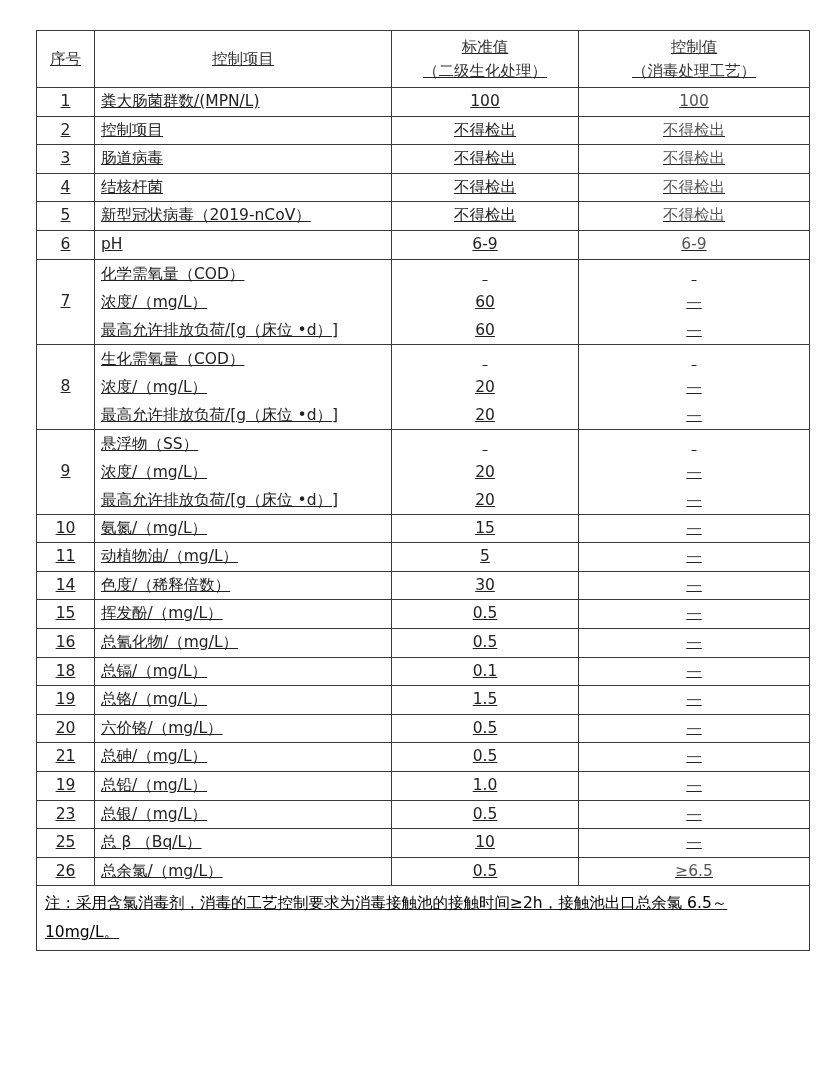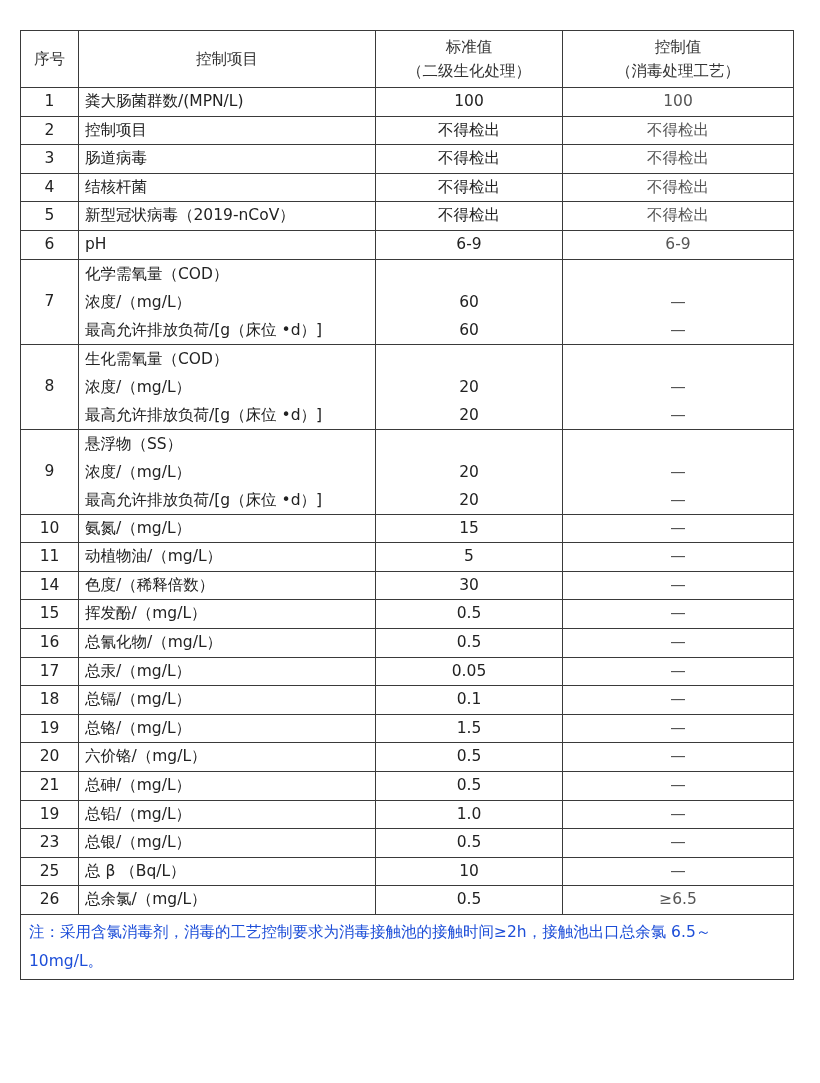--- a/index.html
+++ b/index.html
@@ -1,30 +1,30 @@
 <!DOCTYPE html>
 <html><head>
 <meta charset="utf-8">
 <style>
   html,body{margin:0;padding:0;background:#ffffff;}
   body{width:820px;height:1083px;position:relative;overflow:hidden;
        font-family:"DejaVu Sans","Liberation Sans",sans-serif;color:#222;}
-  table{position:absolute;left:20px;top:30px;width:773px;border-collapse:collapse;
-        table-layout:fixed;font-size:15.5px;}
+  table{position:absolute;left:36px;top:30px;width:773px;border-collapse:collapse;
+        table-layout:fixed;font-size:15.5px;text-decoration:underline;}
   td,th{border:1.5px solid #3a3a3a;padding:0 6px;font-weight:normal;}
   col.c0{width:58px} col.c1{width:297px} col.c2{width:187px} col.c3{width:231px}
   th{height:56px;text-align:center;line-height:24px;color:#333;}
   td{height:27.6px;line-height:27.6px;}
   td.n{text-align:center;}
   td.v{text-align:center;}
   td.item{text-align:left;white-space:nowrap;}
   td.dash{color:#555;}
   .sub{display:block;line-height:28px;}
   tr.multi td{height:auto;}
-  td.note{text-align:left;line-height:29px;padding:3px 10px 3px 8px;font-size:15.5px;color:#1d4ed8;}
+  td.note{text-align:left;line-height:29px;padding:3px 10px 3px 8px;font-size:15.5px;color:#000000;}
 </style>
 </head>
 <body>
 
 <table>
   <colgroup>
       <col class="c0">
       <col class="c1">
       <col class="c2">
       <col class="c3">
@@ -158,26 +158,20 @@
         <td class="v">0.5</td>
         <td class="v dash">—</td>
       </tr>
       <tr>
         <td class="n">16</td>
         <td class="item">总氰化物/（mg/L）</td>
         <td class="v">0.5</td>
         <td class="v dash">—</td>
       </tr>
       <tr>
-        <td class="n">17</td>
-        <td class="item">总汞/（mg/L）</td>
-        <td class="v">0.05</td>
-        <td class="v dash">—</td>
-      </tr>
-      <tr>
         <td class="n">18</td>
         <td class="item">总镉/（mg/L）</td>
         <td class="v">0.1</td>
         <td class="v dash">—</td>
       </tr>
       <tr>
         <td class="n">19</td>
         <td class="item">总铬/（mg/L）</td>
         <td class="v">1.5</td>
         <td class="v dash">—</td>

